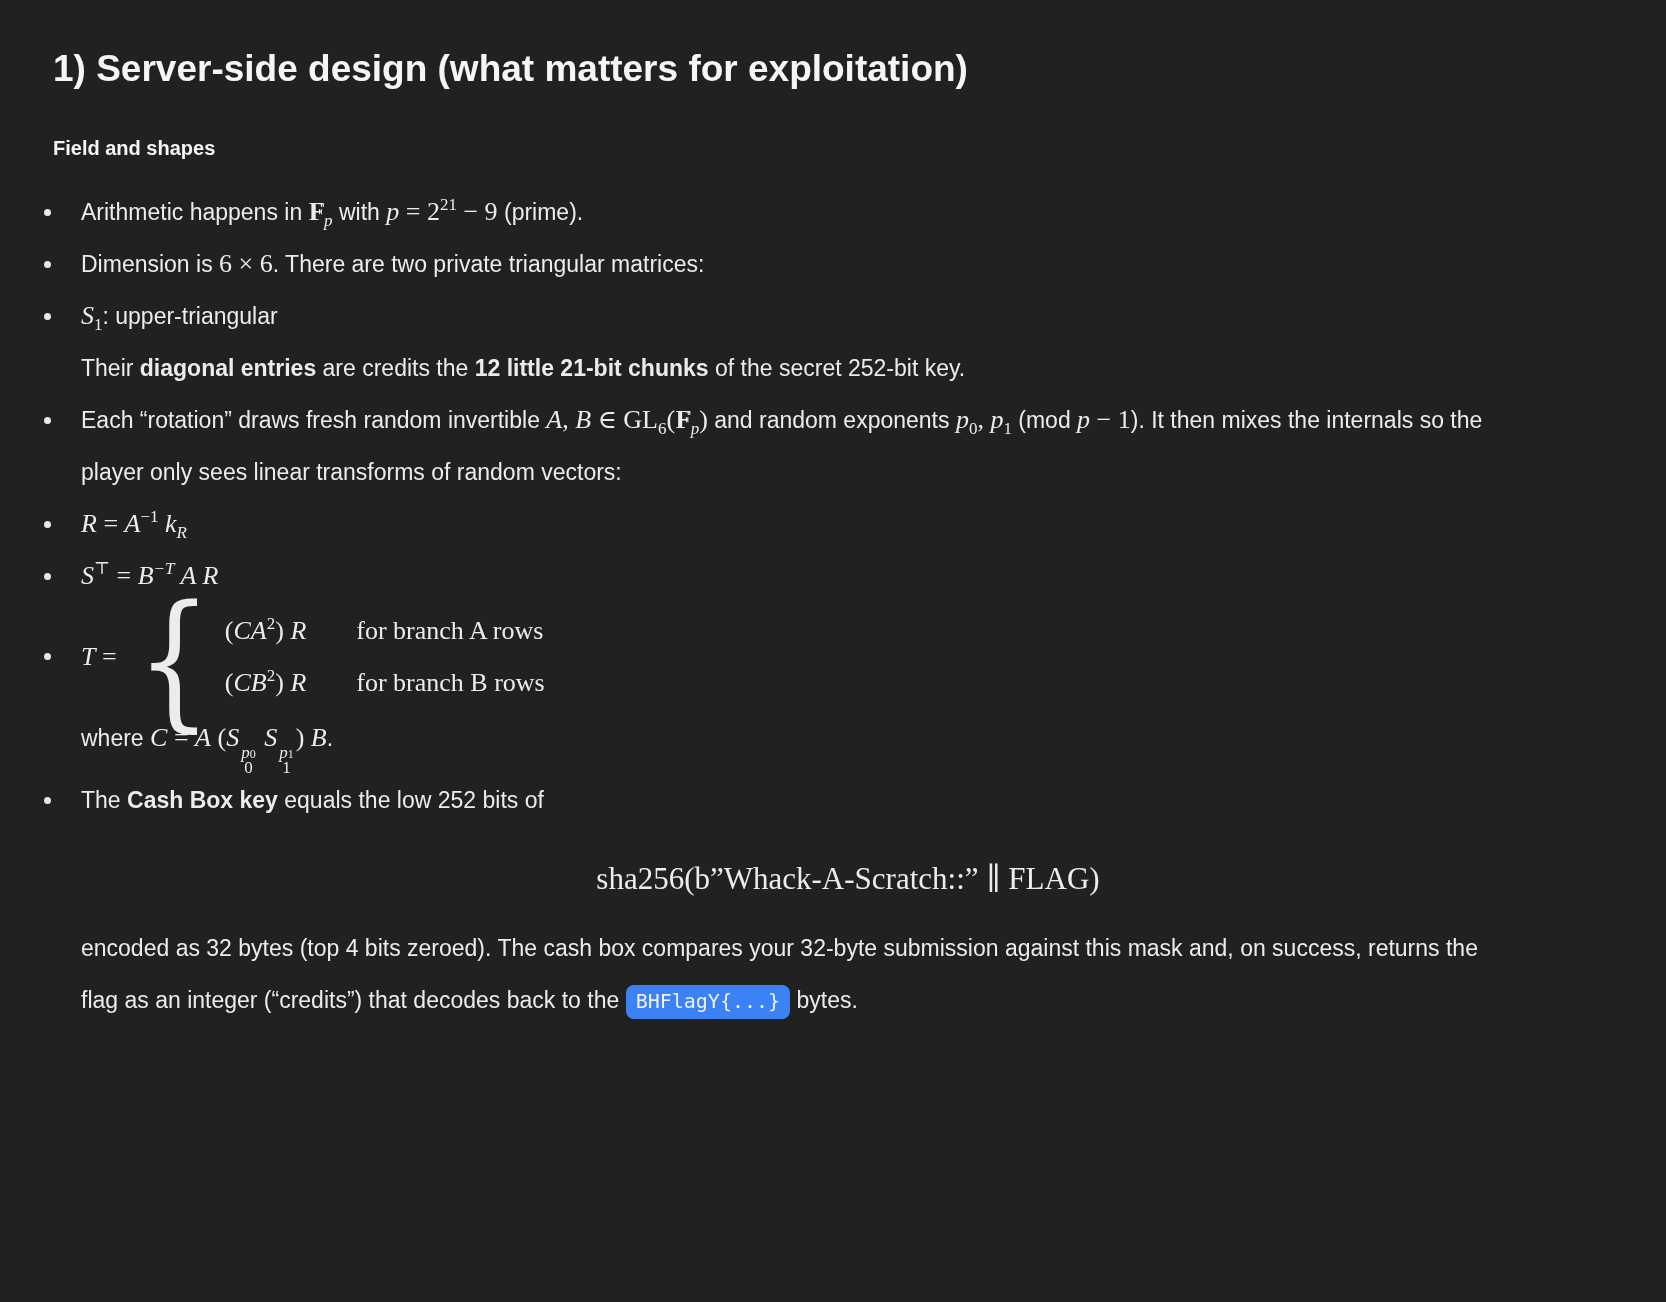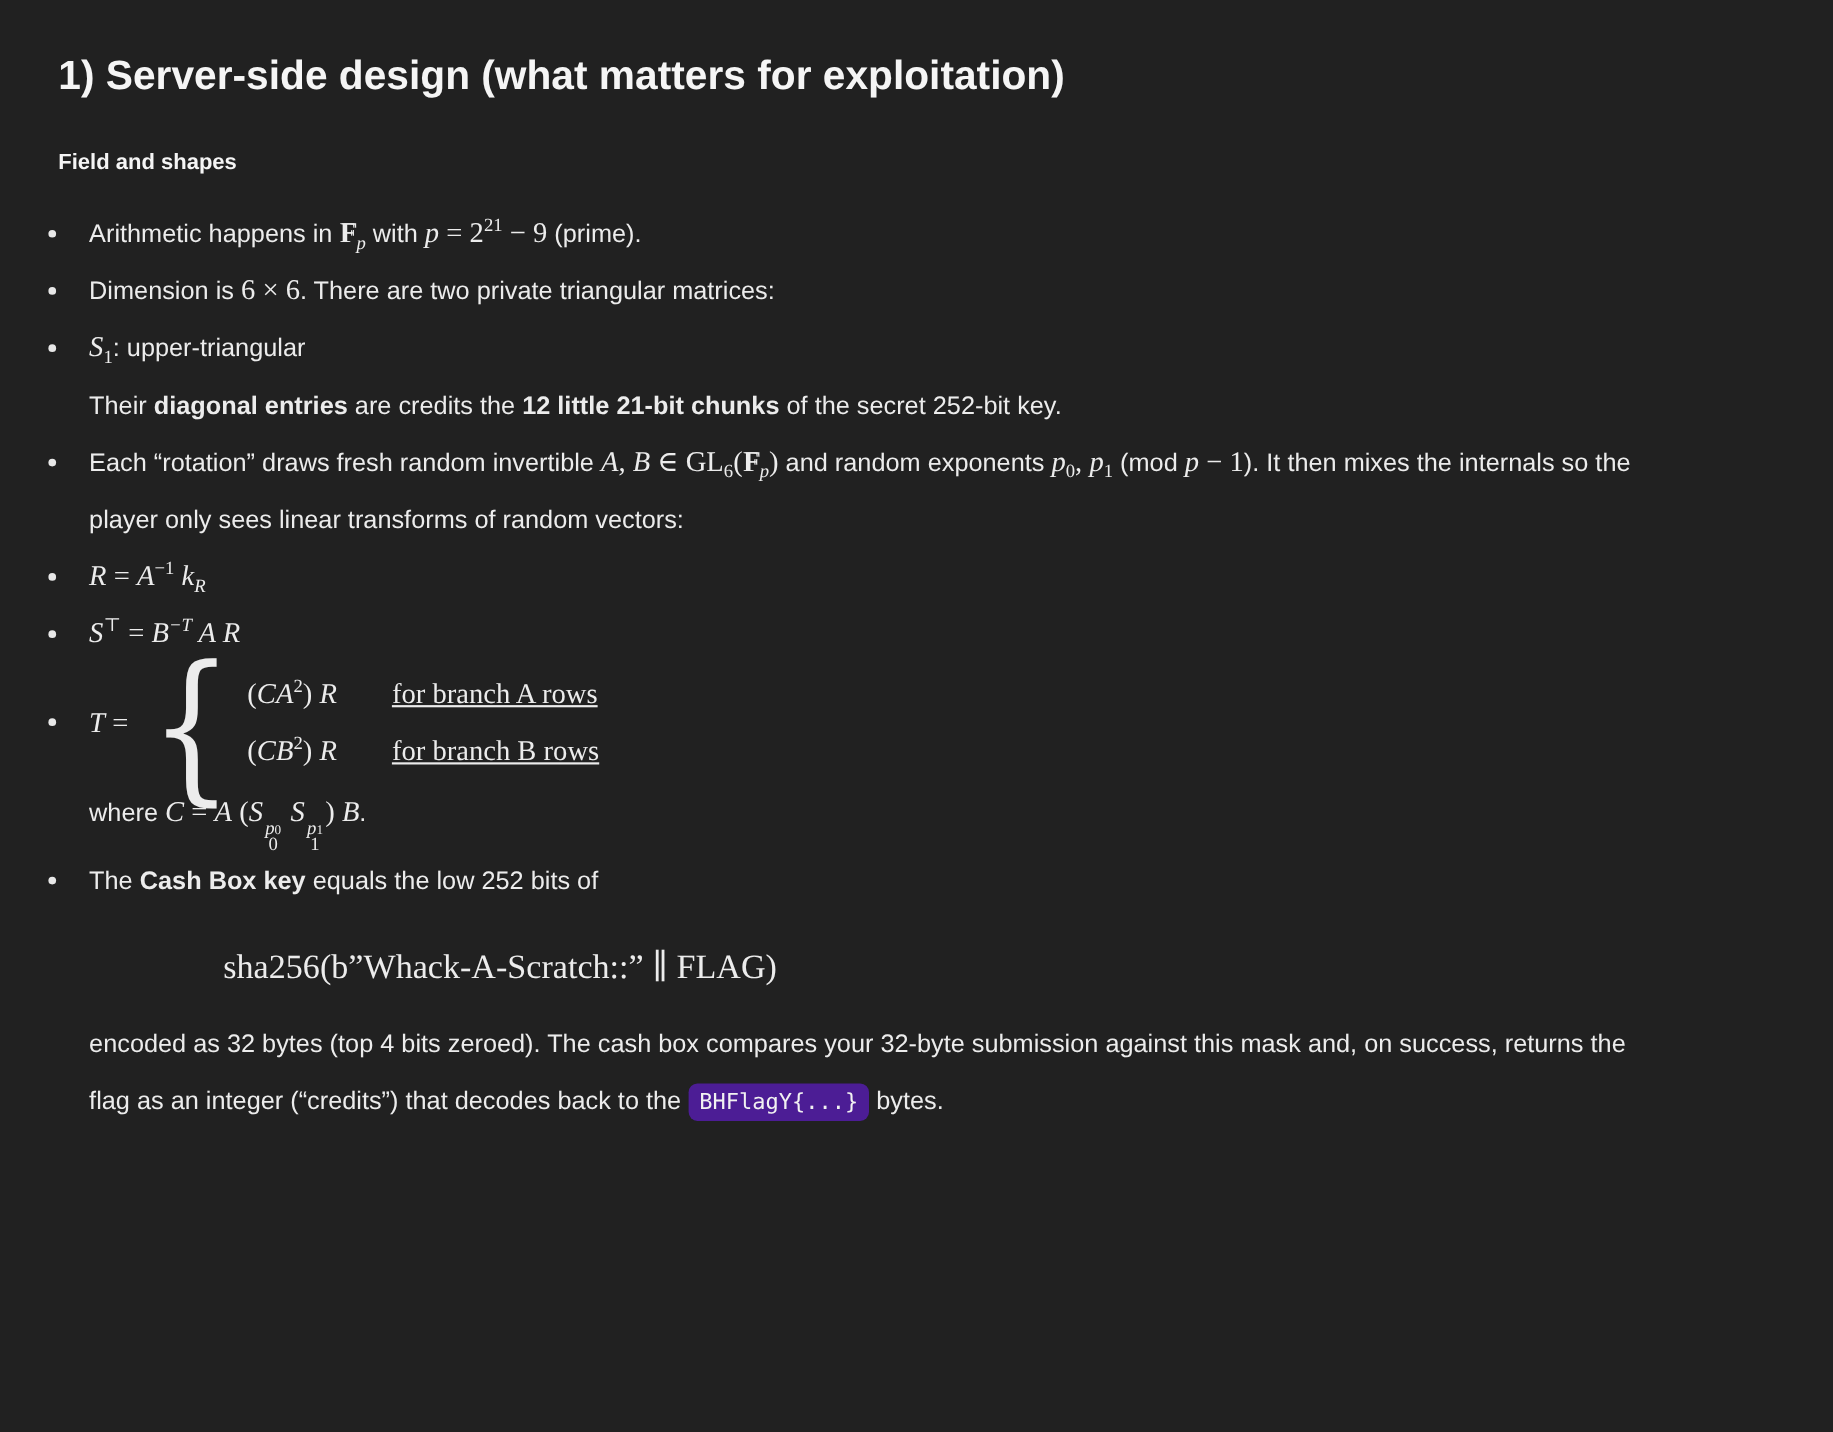--- a/index.html
+++ b/index.html
@@ -36,38 +36,38 @@
   .ms.it{font-style:italic;}
   .ss{
     display:inline-flex;flex-direction:column;align-items:center;
     vertical-align:-12px;line-height:13px;margin-left:2px;margin-right:2px;
   }
   .ss-main{font-style:italic;font-size:17px;}
   .ss-sub{font-style:normal;font-size:12px;}
   .ss-bot{font-style:normal;font-size:17px;}
   .code{
     font-family:"DejaVu Sans Mono","Liberation Mono",monospace;
-    font-size:20px;background:#4c1d95;color:#f2f2f2;
+    font-size:20px;background:#3b82f6;color:#f2f2f2;
     border-radius:8px;padding:4px 10px 6px 10px;
   }
   .cases{display:flex;align-items:center;padding:3px 0;}
   .cases-lead{white-space:nowrap;}
   .brace{
     font-family:"DejaVu Serif","Liberation Serif",serif;
     font-size:148px;line-height:0;display:inline-block;
     transform:scaleX(0.8);margin:0 4px 0 10px;position:relative;top:3px;
     font-weight:400;
   }
   .cases-rows{
     display:grid;grid-template-columns:max-content max-content;
     column-gap:50px;line-height:52px;align-items:center;
   }
   .case-expr{white-space:nowrap;}
-  .case-label{font-size:26px;font-style:normal;text-decoration:underline;}
-  .mathd{text-align:left;font-size:31px;line-height:46px;margin:30px 0 20px 0;padding-left:150px;}
+  .case-label{font-size:26px;font-style:normal;}
+  .mathd{text-align:center;font-size:31px;line-height:46px;margin:30px 0 20px 0;padding-left:150px;}
   .mathd .r{font-size:31px;}
 </style>
 </head>
 <body>
 
 <main>
   <h2>1) Server-side design (what matters for exploitation)</h2>
   <h3>Field and shapes</h3>
   <div id="blocks">
       <div class="li ind1"><span class="dot"></span><span class="t">Arithmetic happens in </span><span class="bb">F</span><sub class="ms it">p</sub><span class="t"> with </span><span class="m">p</span><span class="r"> = 2</span><sup class="ms">21</sup><span class="r"> − 9</span><span class="t"> (prime).</span></div>

